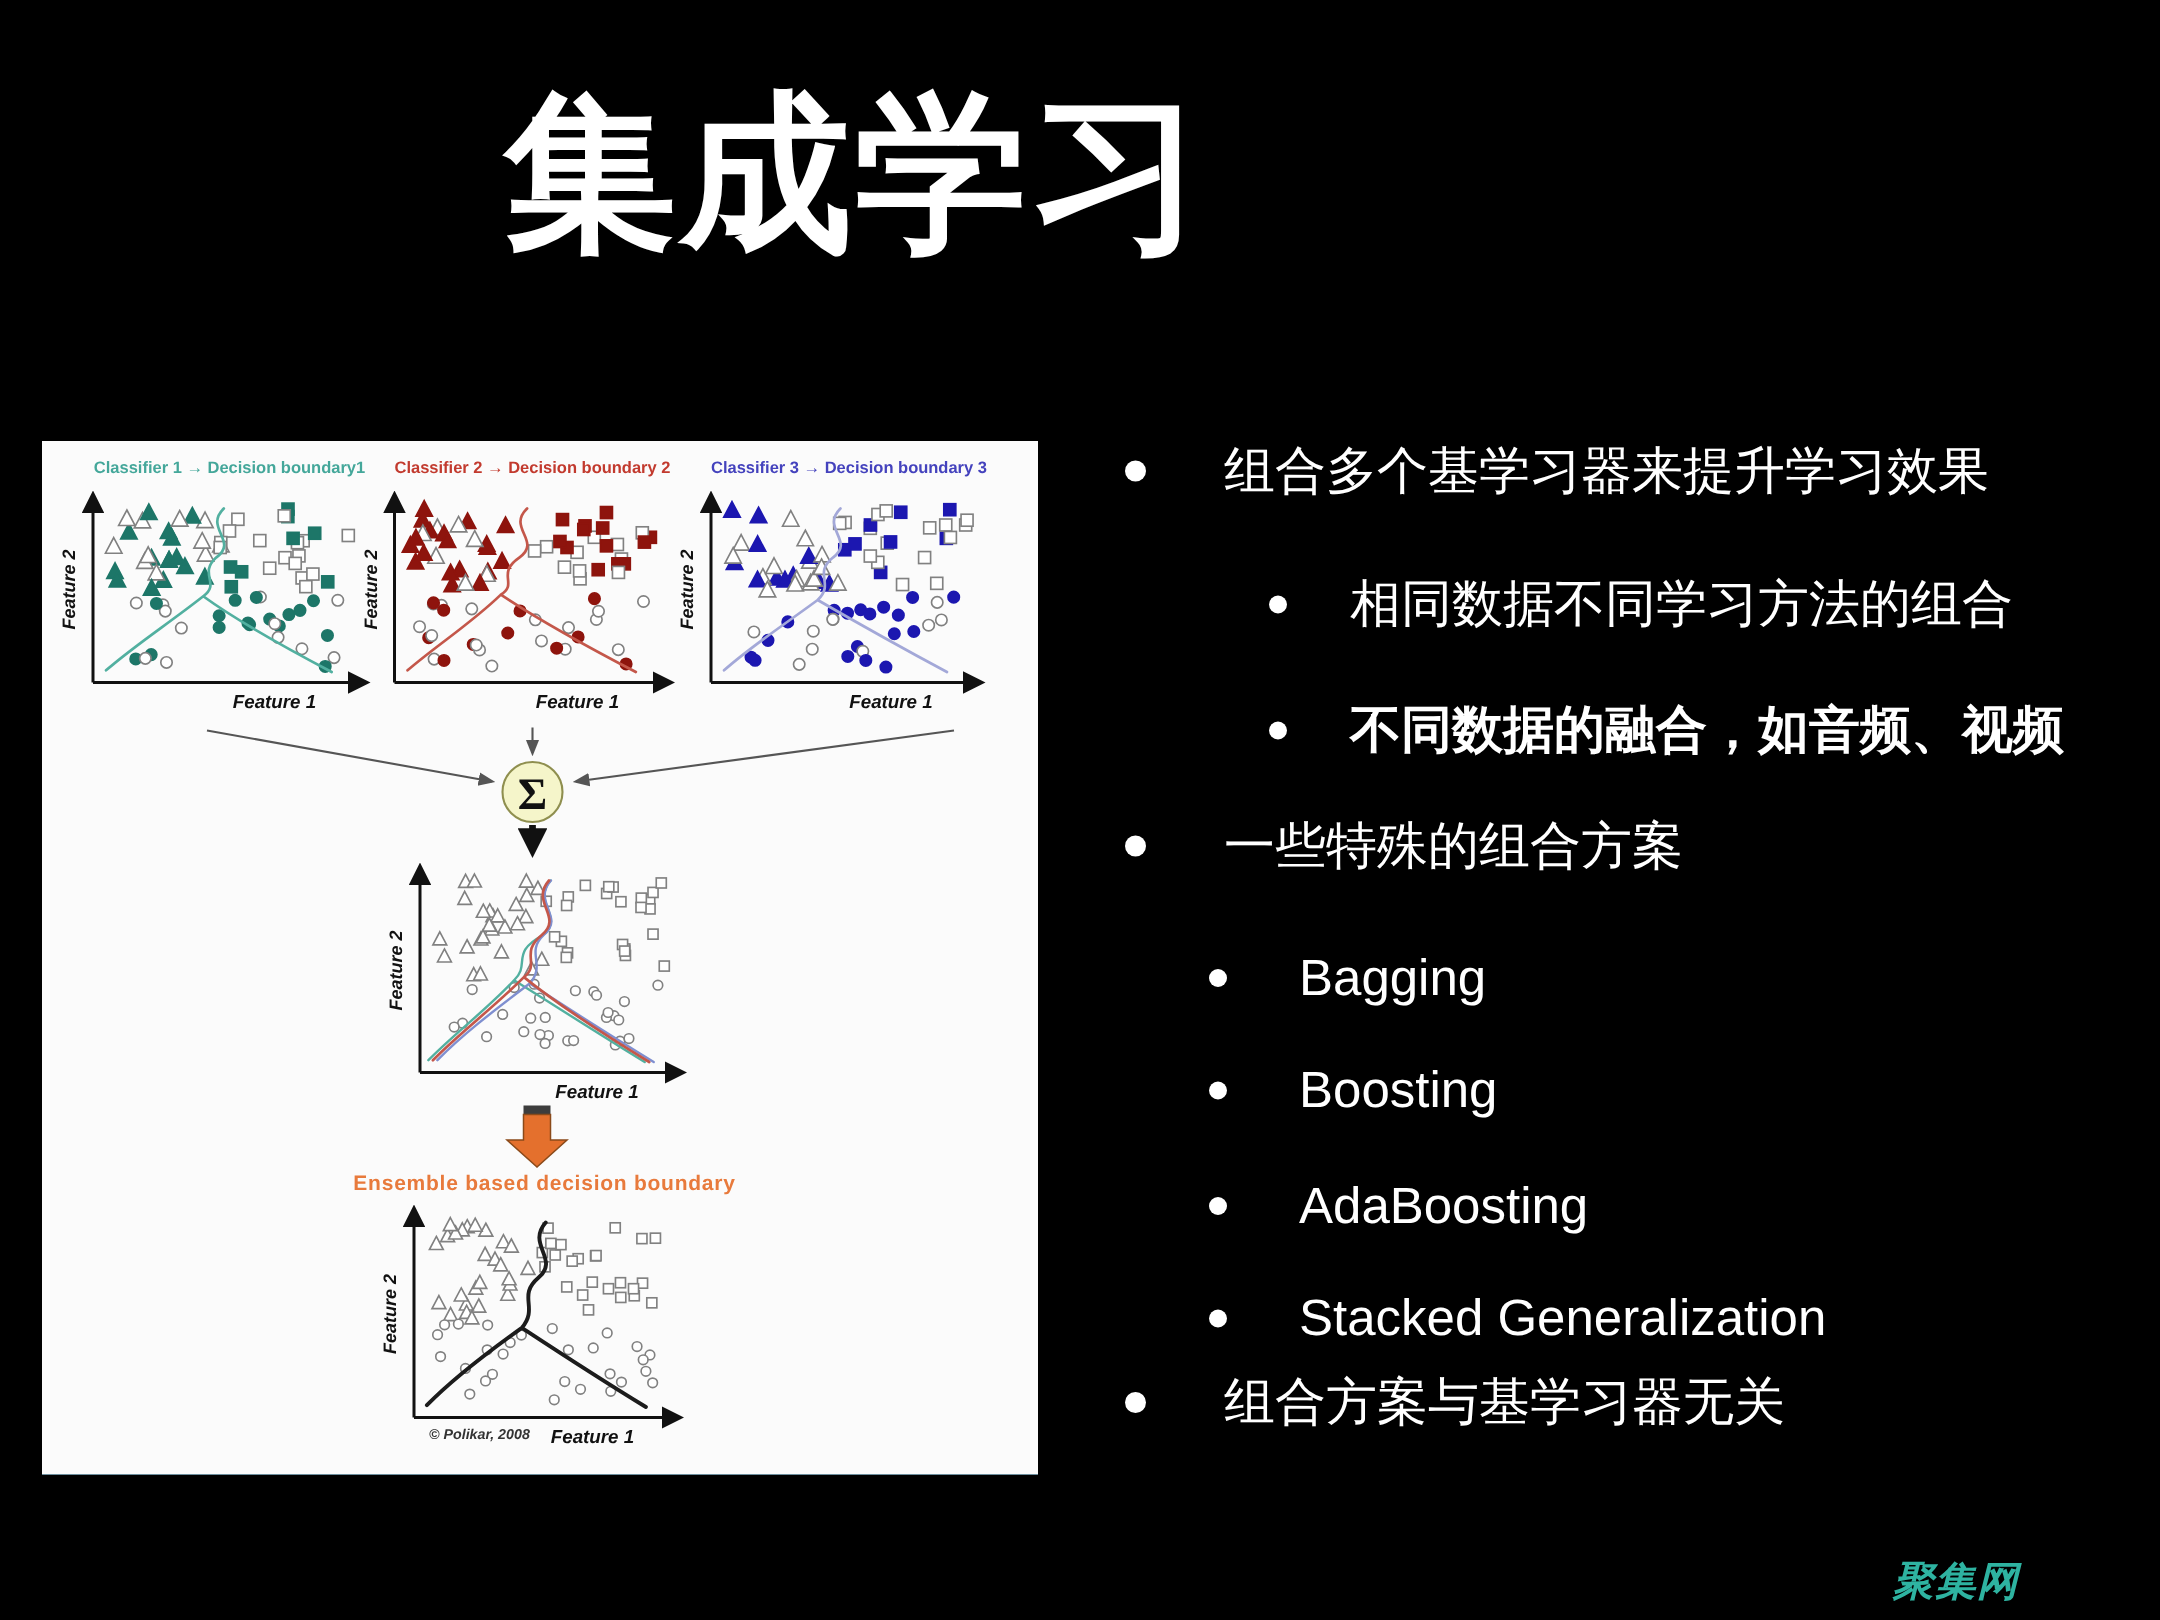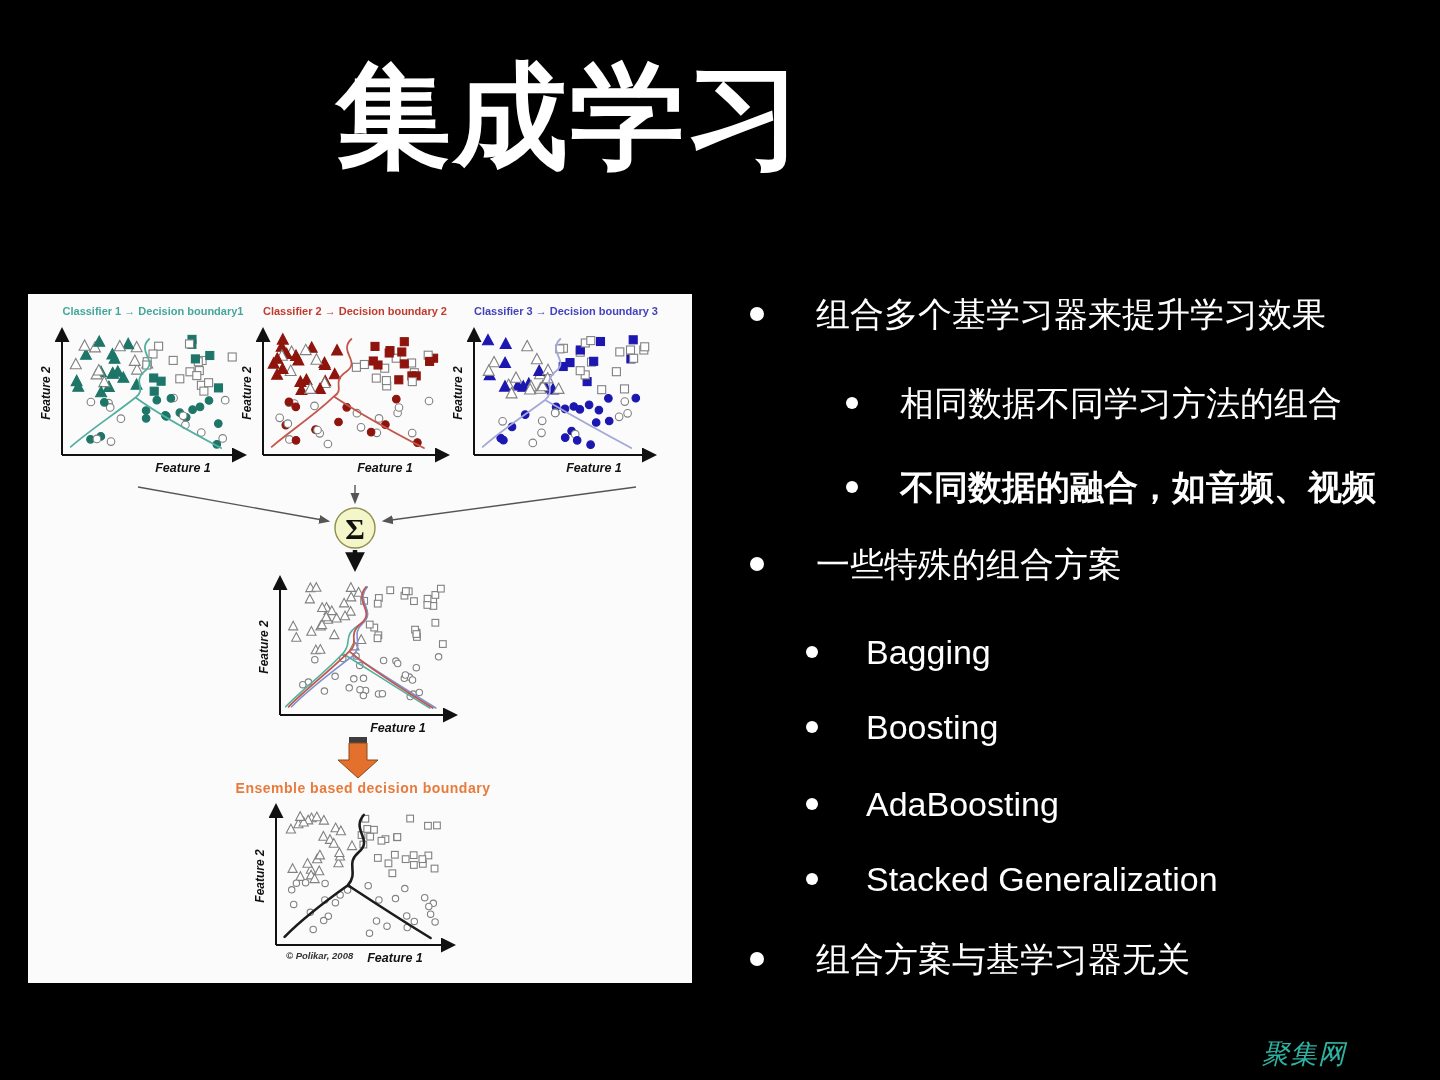--- a/index.html
+++ b/index.html
@@ -22,23 +22,23 @@
   li.lv3 .dot{width:12px;height:12px;margin-right:42px;}
   li.lv2{padding-left:806px;}
   li.lv2 .dot{width:12px;height:12px;margin-right:48px;}
   .bullets li:nth-child(2){margin-top:49px;}
   .bullets li:nth-child(3){margin-top:44px;font-weight:bold;}
   .bullets li:nth-child(4){margin-top:37px;}
   .bullets li:nth-child(5){margin-top:48px;}
   .bullets li:nth-child(6){margin-top:35px;}
   .bullets li:nth-child(7){margin-top:37px;}
   .bullets li:nth-child(8){margin-top:35px;}
-  .bullets li:nth-child(9){margin-top:40px;}
+  .bullets li:nth-child(9){margin-top:16px;}
   .watermark{position:absolute;left:1262px;top:1036px;font-size:27px;
-             font-weight:normal;font-style:italic;letter-spacing:1px;text-align:center;}
+             font-weight:bold;font-style:italic;letter-spacing:1px;text-align:center;}
 </style>
 </head>
 <body>
 
 <h1 class="title">集成学习</h1>
 
 <div class="figure">
   <svg id="diagram" viewBox="0 0 664 689" xmlns="http://www.w3.org/2000/svg">
       <defs>
         <marker id="mA" viewBox="0 0 10 10" refX="8" refY="5" markerWidth="7.5" markerHeight="7.5" orient="auto">

